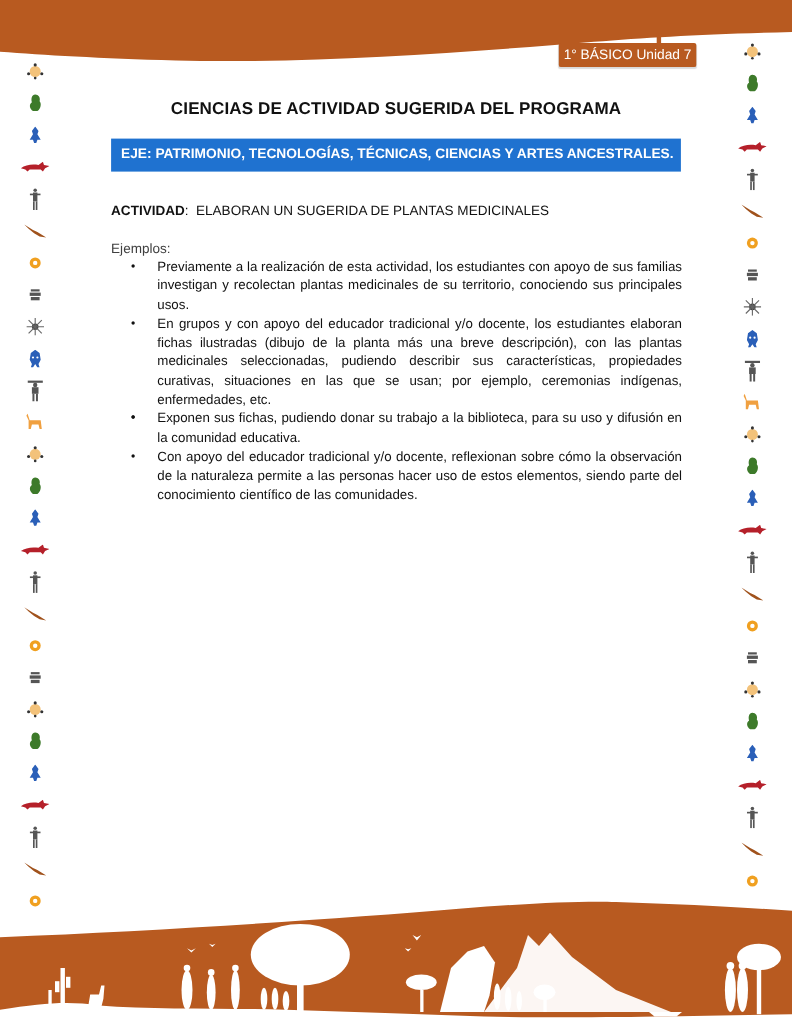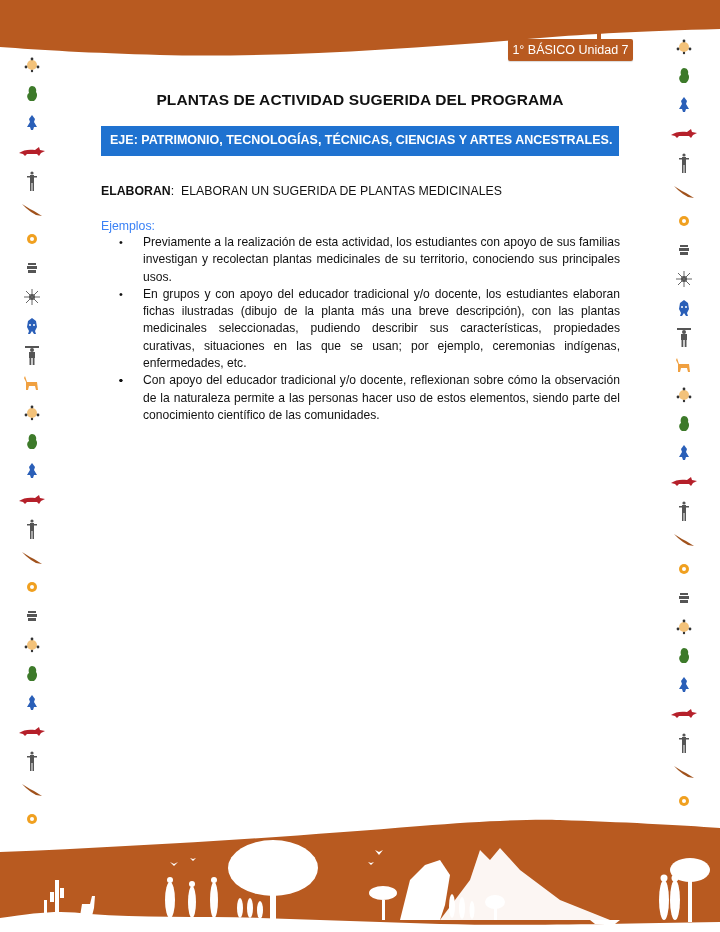--- a/index.html
+++ b/index.html
@@ -27,21 +27,21 @@
   .axis-banner {
     position: absolute; left: 101px; top: 126px; width: 518px; height: 30px;
     background: #1f72d0; color: #fff;
     font-size: 12.5px; font-weight: bold; line-height: 28px;
     padding-left: 9px; box-sizing: border-box;
   }
   .activity-line {
     position: absolute; left: 101px; top: 184px; font-size: 12.3px; color: #111;
   }
   .activity-line b { font-weight: bold; }
-  .examples-label { position: absolute; left: 101px; top: 219px; font-size: 12.3px; color: #3b82f6; }
+  .examples-label { position: absolute; left: 101px; top: 219px; font-size: 12.3px; color: #404040; }
 
   .examples-list {
     position: absolute; left: 101px; top: 234px; width: 519px;
     margin: 0; padding: 0; list-style: none;
     font-size: 12.1px; line-height: 17.3px; color: #111;
   }
   .examples-list li { position: relative; padding-left: 42px; text-align: justify; }
   .examples-list li .bullet {
     position: absolute; left: 18px; top: 0; font-size: 11px;
   }
@@ -51,35 +51,35 @@
 </style>
 </head>
 <body>
 
 <svg class="header-band" viewBox="0 0 720 60" width="720" height="60">
   <path d="M0,0 L720,0 L720,29 C640,31 590,34 540,38 C420,48 280,58 160,55 C90,53 40,50 0,47 Z" fill="#b85a20"></path>
 </svg>
 <div class="badge-stem"></div>
 <div class="unit-badge">1° BÁSICO Unidad 7</div>
 
-<div class="page-title">PLANTAS DE ACTIVIDAD SUGERIDA DEL PROGRAMA</div>
+<div class="page-title">CIENCIAS DE ACTIVIDAD SUGERIDA DEL PROGRAMA</div>
 
 <div class="axis-banner">EJE: PATRIMONIO, TECNOLOGÍAS, TÉCNICAS, CIENCIAS Y ARTES ANCESTRALES.</div>
 
 <div class="activity-line">
-  <b>ELABORAN</b><span>:</span>&nbsp;&nbsp;<span>ELABORAN UN SUGERIDA DE PLANTAS MEDICINALES</span>
+  <b>ACTIVIDAD</b><span>:</span>&nbsp;&nbsp;<span>ELABORAN UN SUGERIDA DE PLANTAS MEDICINALES</span>
 </div>
 
 <div class="examples-label">Ejemplos:</div>
 
 <ul class="examples-list">
   <li><span class="bullet">•</span><span>Previamente a la realización de esta actividad, los estudiantes con apoyo de sus familias investigan y recolectan plantas medicinales de su territorio, conociendo sus principales usos.</span></li>
   <li><span class="bullet">•</span><span>En grupos y con apoyo del educador tradicional y/o docente, los estudiantes elaboran fichas ilustradas (dibujo de la planta más una breve descripción), con las plantas medicinales seleccionadas, pudiendo describir sus características, propiedades curativas, situaciones en las que se usan; por ejemplo, ceremonias indígenas, enfermedades, etc.</span></li>
   <li><span class="bullet">•</span></li>
-  <li><span class="bullet">•</span></li>
+  <li><span class="bullet">•</span><span>Exponen sus fichas, pudiendo donar su trabajo a la biblioteca, para su uso y difusión en la comunidad educativa.</span></li>
   <li><span class="bullet">•</span><span>Con apoyo del educador tradicional y/o docente, reflexionan sobre cómo la observación de la naturaleza permite a las personas hacer uso de estos elementos, siendo parte del conocimiento científico de las comunidades.</span></li>
 </ul>
 
 <div class="icon-col" id="left-icons" style="left:17px;top:56px;height:780px;">
     <div class="ic" style="top: 0px;">
       <svg width="16" height="16" viewBox="0 0 16 16">
         <circle cx="8" cy="8" r="5" fill="#f3c27a"></circle>
         <circle cx="8" cy="2" r="1.4" fill="#333"></circle>
         <circle cx="2" cy="10" r="1.4" fill="#333"></circle>
         <circle cx="14" cy="10" r="1.4" fill="#333"></circle>

